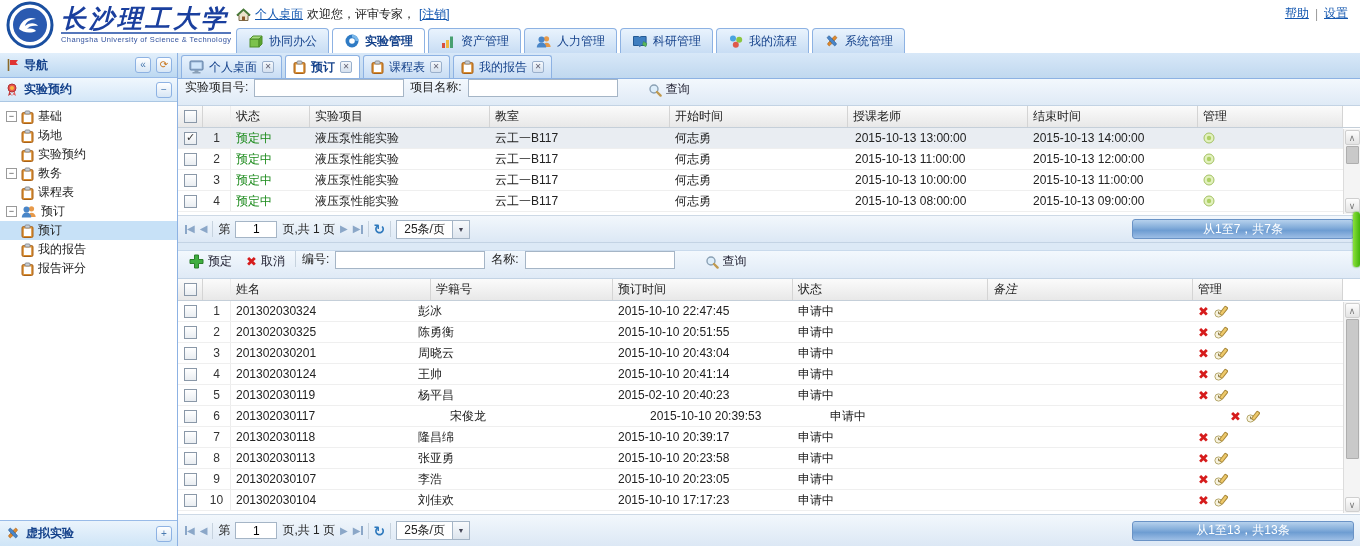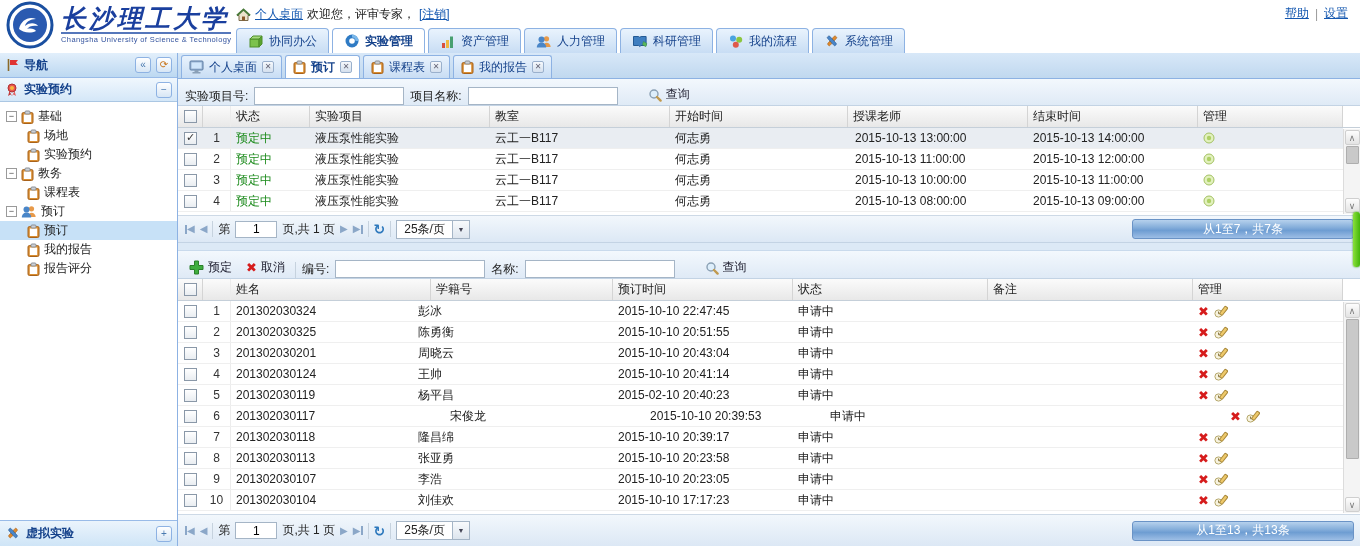--- a/index.html
+++ b/index.html
@@ -24,32 +24,32 @@
 
 .main{position:absolute;top:53px;left:0;width:100%;height:493px;display:flex}
 .sidebar{width:178px;flex:none;border-right:1px solid #8db2e3;display:flex;flex-direction:column;background:#fff}
 .nav-header{height:25px;flex:none;background:linear-gradient(#e2effb,#bcd8f1);border-bottom:1px solid #99bbe8;display:flex;align-items:center;gap:5px;padding:0 5px}
 .bold-navy{font-weight:bold;color:#15428b}
 .grow1{flex:1}
 .hbtn{width:16px;height:16px;flex:none;border:1px solid #8db2e3;border-radius:3px;background:linear-gradient(#ffffff,#d7e6f5);display:flex;align-items:center;justify-content:center;font-size:10px;color:#4a7ab0;cursor:pointer;line-height:1}
 .panel-header{height:24px;flex:none;background:linear-gradient(#f0f7fd,#d4e7f8);border-bottom:1px solid #abc7e3;display:flex;align-items:center;gap:5px;padding:0 5px}
 .tree{flex:1;padding-top:5px;overflow:hidden}
 .tnode{height:19px;display:flex;align-items:center;gap:4px;padding-left:6px;cursor:pointer}
-.tnode.lvl1{padding-left:27px}
+.tnode.lvl1{padding-left:21px}
 .tnode.selected{background:#c7e1f7}
 .expander{width:11px;height:11px;flex:none;border:1px solid #9a9a9a;background:#fff;font-size:9px;line-height:8px;text-align:center;color:#444}
 .sidebar-bottom{height:26px;flex:none;border-top:1px solid #99bbe8;background:linear-gradient(#ebf4fc,#cfe5f7);display:flex;align-items:center;gap:5px;padding:0 5px}
 
 .content{flex:1;display:flex;flex-direction:column;min-width:0;background:#fff}
 .subtabs{height:26px;flex:none;background:linear-gradient(#d8e8f8,#c0d8ef);border-bottom:1px solid #8db2e3;display:flex;align-items:flex-end;gap:3px;padding:0 0 0 3px}
 .stab{display:flex;align-items:center;gap:5px;height:23px;padding:0 7px;background:linear-gradient(#e9f3fd,#c8ddf4);border:1px solid #8db2e3;border-bottom:none;border-radius:3px 3px 0 0;color:#15428b;cursor:pointer;white-space:nowrap}
 .stab.active{background:#fff;font-weight:bold}
 .close-box{width:12px;height:12px;border:1px solid #9ab0cc;border-radius:2px;background:linear-gradient(#f6f9fc,#d4e0ee);font-size:8px;line-height:10px;text-align:center;color:#667;cursor:pointer}
 
-.toolbar{height:27px;flex:none;display:flex;align-items:flex-end;gap:6px;padding:0 7px;background:linear-gradient(#f3f8fd,#dfeaf6);border-bottom:1px solid #c3d3e4}
+.toolbar{height:27px;flex:none;display:flex;align-items:flex-start;gap:6px;padding:0 7px;background:linear-gradient(#f3f8fd,#dfeaf6);border-bottom:1px solid #c3d3e4}
 #toolbar2{height:28px}
 .tb-input{height:18px;border:1px solid #a5b5c6;width:150px;padding:0 3px;font:12px "Liberation Sans","DejaVu Sans",sans-serif;background:#fff}
 .tb-btn{display:flex;align-items:center;gap:4px;cursor:pointer;color:#223;padding:2px 4px}
 .tb-sep{width:1px;height:16px;background:#c6d2de}
 
 .grid{position:relative;background:#fff;flex:none;border-bottom:1px solid #cdd9e6;overflow:hidden}
 #grid1{height:110px}
 #grid2{height:236px}
 .ghead{display:flex;height:22px;border-bottom:1px solid #c5cfd9;padding-right:17px}
 .ghead .gc{background:linear-gradient(#fbfbfb,#e8e8e8);border-right:1px solid #d4d4d4;color:#222}
@@ -559,21 +559,21 @@
     <div class="grid" id="grid2">
       <div class="ghead" id="t2-head">
           <div class="gc c-sel" style="width: 25px;">
             <span class="checkbox"></span>
           </div>
           <div class="gc c-num" style="width: 28px;"></div>
           <div class="gc" style="width: 200px;">姓名</div>
           <div class="gc" style="width: 182px;">学籍号</div>
           <div class="gc" style="width: 180px;">预订时间</div>
           <div class="gc" style="width: 195px;">状态</div>
-          <div class="gc" style="width: 205px;">备注</div>
+          <div class="gc" style="width: 205px; font-style: italic;">备注</div>
           <div class="gc" style="flex: 1 1 0%;">管理</div>
         </div>
       <div class="gbody" id="t2-body">
           <div class="grow">
             <div class="gc c-sel" style="width: 25px;">
               <span class="checkbox"></span>
             </div>
             <div class="gc c-num" style="width: 28px;">1</div>
             <div class="gc" style="width: 182px;">201302030324</div>
             <div class="gc" style="width: 200px;">彭冰</div>

